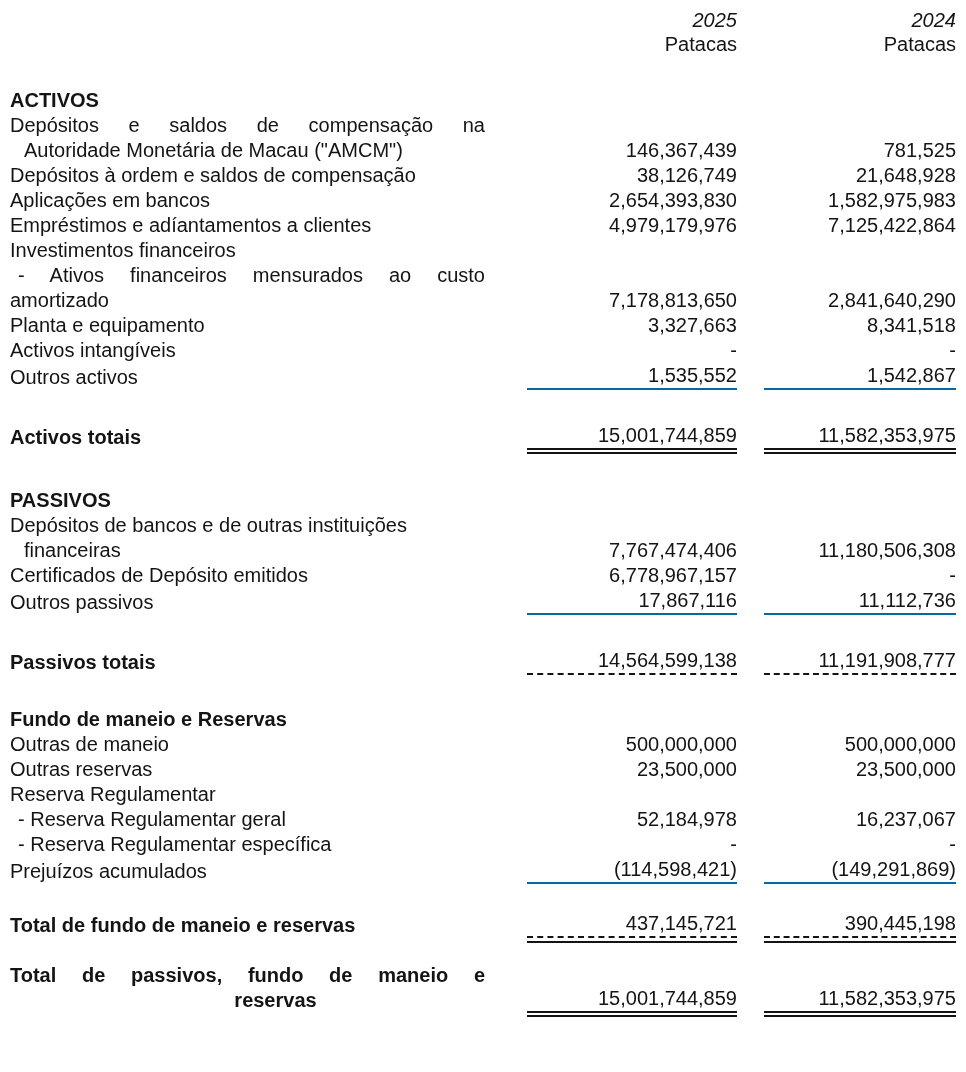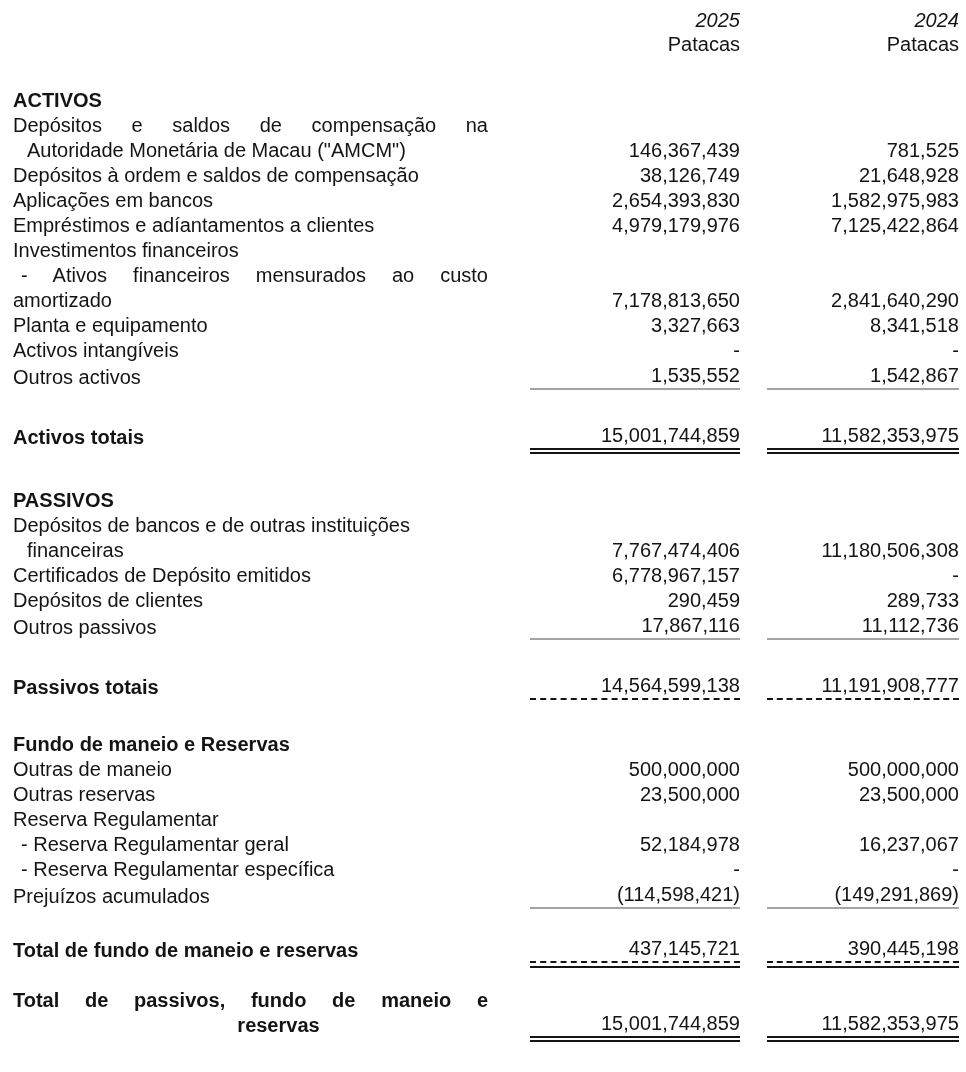--- a/index.html
+++ b/index.html
@@ -10,23 +10,22 @@
   }
   body {
     width: 966px;
     height: 1072px;
     font-family: "Liberation Sans", sans-serif;
     font-size: 20px;
     color: #141414;
     overflow: hidden;
   }
   .statement {
-    padding: 8px 0 0 0;
+    padding: 8px 0 0 10px;
     box-sizing: border-box;
-    margin-left: 13px;
   }
   .row {
     display: flex;
     align-items: flex-end;
   }
   .label {
     width: 517px;
     box-sizing: border-box;
   }
   .line {
@@ -49,21 +48,21 @@
     min-height: 25px;
     position: relative;
     font-weight: normal;
     box-sizing: border-box;
   }
   .val.value-2024 { width: 192px; }
   .colgap { width: 27px; }
   .spacer { width: 100%; }
 
   
-  .ul-solid  { border-bottom: 2px solid #a3a3a3; }
+  .ul-solid  { border-bottom: 2px solid #0369a1; }
   .ul-dashed { border-bottom: 2px dashed #141414; }
   .ul-double { border-bottom: 2px solid #141414; }
   .ul-double::after {
     content: "";
     position: absolute;
     left: 0; right: 0; bottom: -6px;
     border-bottom: 2px solid #141414;
   }
   .ul-dash-solid { border-bottom: 2px dashed #141414; text-align: right; }
   .ul-dash-solid::after {
@@ -202,28 +201,20 @@
       <div class="row">
         <div class="label">
           <div class="line">Certificados de Depósito emitidos</div>
         </div>
         <div class="val value-2025">6,778,967,157</div>
         <div class="colgap"></div>
         <div class="val value-2024">-</div>
       </div>
       <div class="row">
         <div class="label">
-          <div class="line">Depósitos de clientes</div>
-        </div>
-        <div class="val value-2025">290,459</div>
-        <div class="colgap"></div>
-        <div class="val value-2024">289,733</div>
-      </div>
-      <div class="row">
-        <div class="label">
           <div class="line">Outros passivos</div>
         </div>
         <div class="val value-2025 ul-solid">17,867,116</div>
         <div class="colgap"></div>
         <div class="val value-2024 ul-solid">11,112,736</div>
       </div>
       <div class="spacer" style="height: 33px;"></div>
       <div class="row bold">
         <div class="label">
           <div class="line">Passivos totais</div>

